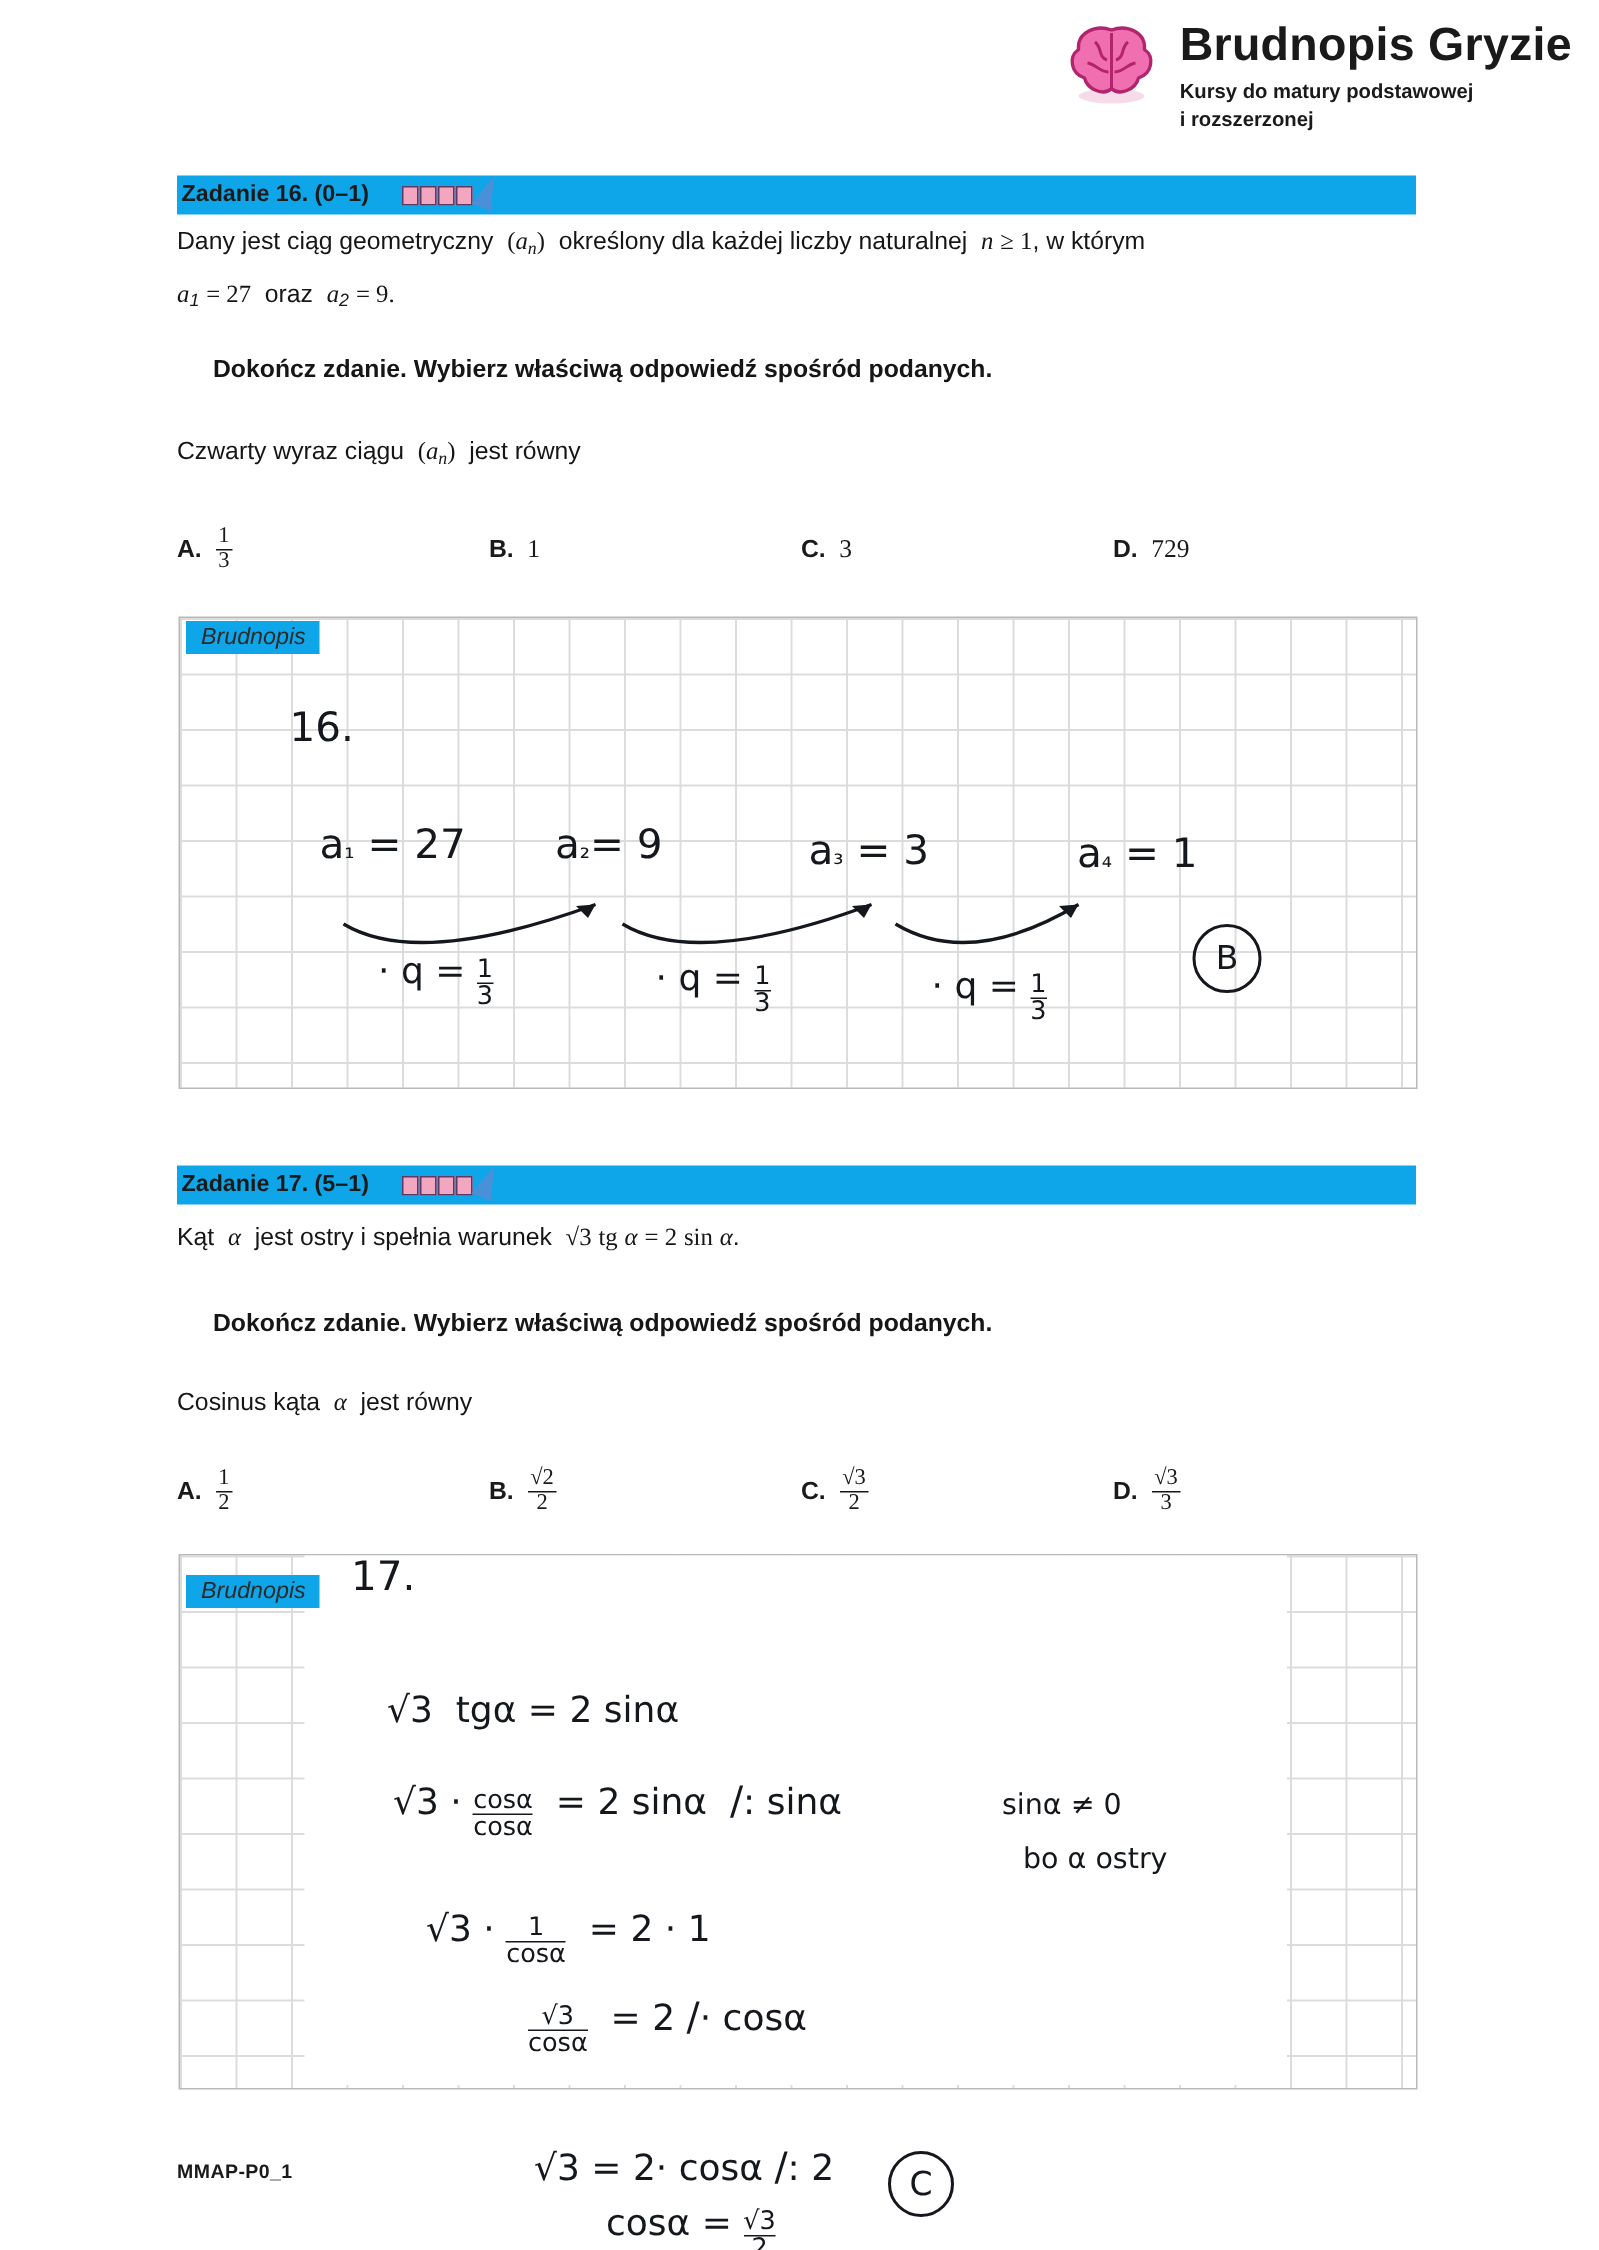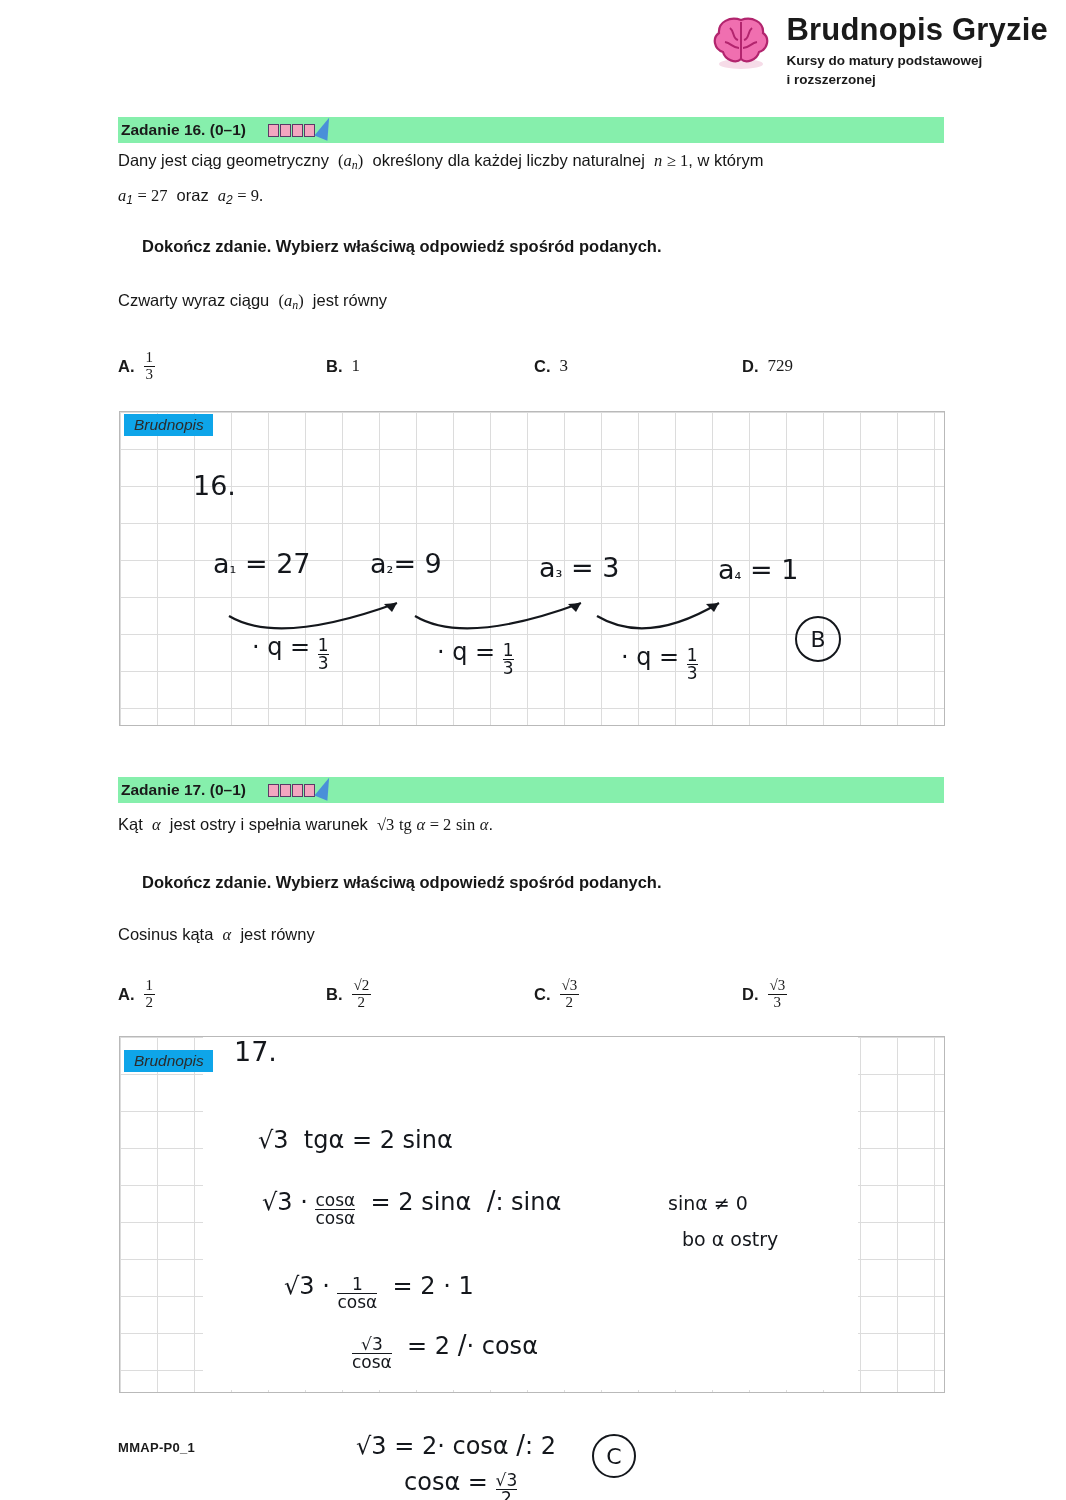--- a/index.html
+++ b/index.html
@@ -22,21 +22,21 @@
   .brand-text{display:flex;flex-direction:column;}
   .brand-title{
     font-size:31px;font-weight:700;letter-spacing:.2px;color:#1a1a1a;
     line-height:1.05;margin-bottom:4px;
   }
   .brand-sub{font-size:13.5px;font-weight:700;color:#1a1a1a;line-height:1.45;}
 
   
   .task-bar{
     position:absolute;left:118px;width:826px;height:26px;
-    background:#86efac;
+    background:#0ea5e9;
     display:flex;align-items:center;
   }
   .task-bar .label{
     font-size:15.5px;font-weight:700;color:#1a1a1a;margin-left:3px;
   }
   .points-box{
     display:inline-flex;margin-left:22px;align-items:center;gap:1px;
   }
   .pt{width:9px;height:11px;border:1px solid #5b3a66;background:#f3a6c0;}
   .pencil{
@@ -188,21 +188,21 @@
     <path d="M600 192 l-13 1 l8 8 z" fill="#14171c"></path>
   </svg>
 
   <div class="hw hw-md" style="left:252px;top:633px;">· q = <span class="hfrac"><span class="n">1</span><span class="d">3</span></span></div>
   <div class="hw hw-md" style="left:437px;top:638px;">· q = <span class="hfrac"><span class="n">1</span><span class="d">3</span></span></div>
   <div class="hw hw-md" style="left:621px;top:643px;">· q = <span class="hfrac"><span class="n">1</span><span class="d">3</span></span></div>
 
   <div class="circ" style="left:795px;top:616px;width:42px;height:42px;">B</div>
 
   <div class="task-bar" style="top:777px;">
-    <span class="label">Zadanie 17. (0–1)</span>
+    <span class="label">Zadanie 17. (5–1)</span>
     <span class="points-box">
       <span class="pt"></span>
         <span class="pt"></span>
         <span class="pt"></span>
         <span class="pt"></span>
     </span>
     <span class="pencil"></span>
   </div>
 
   <div class="txt" style="top:812px;">

